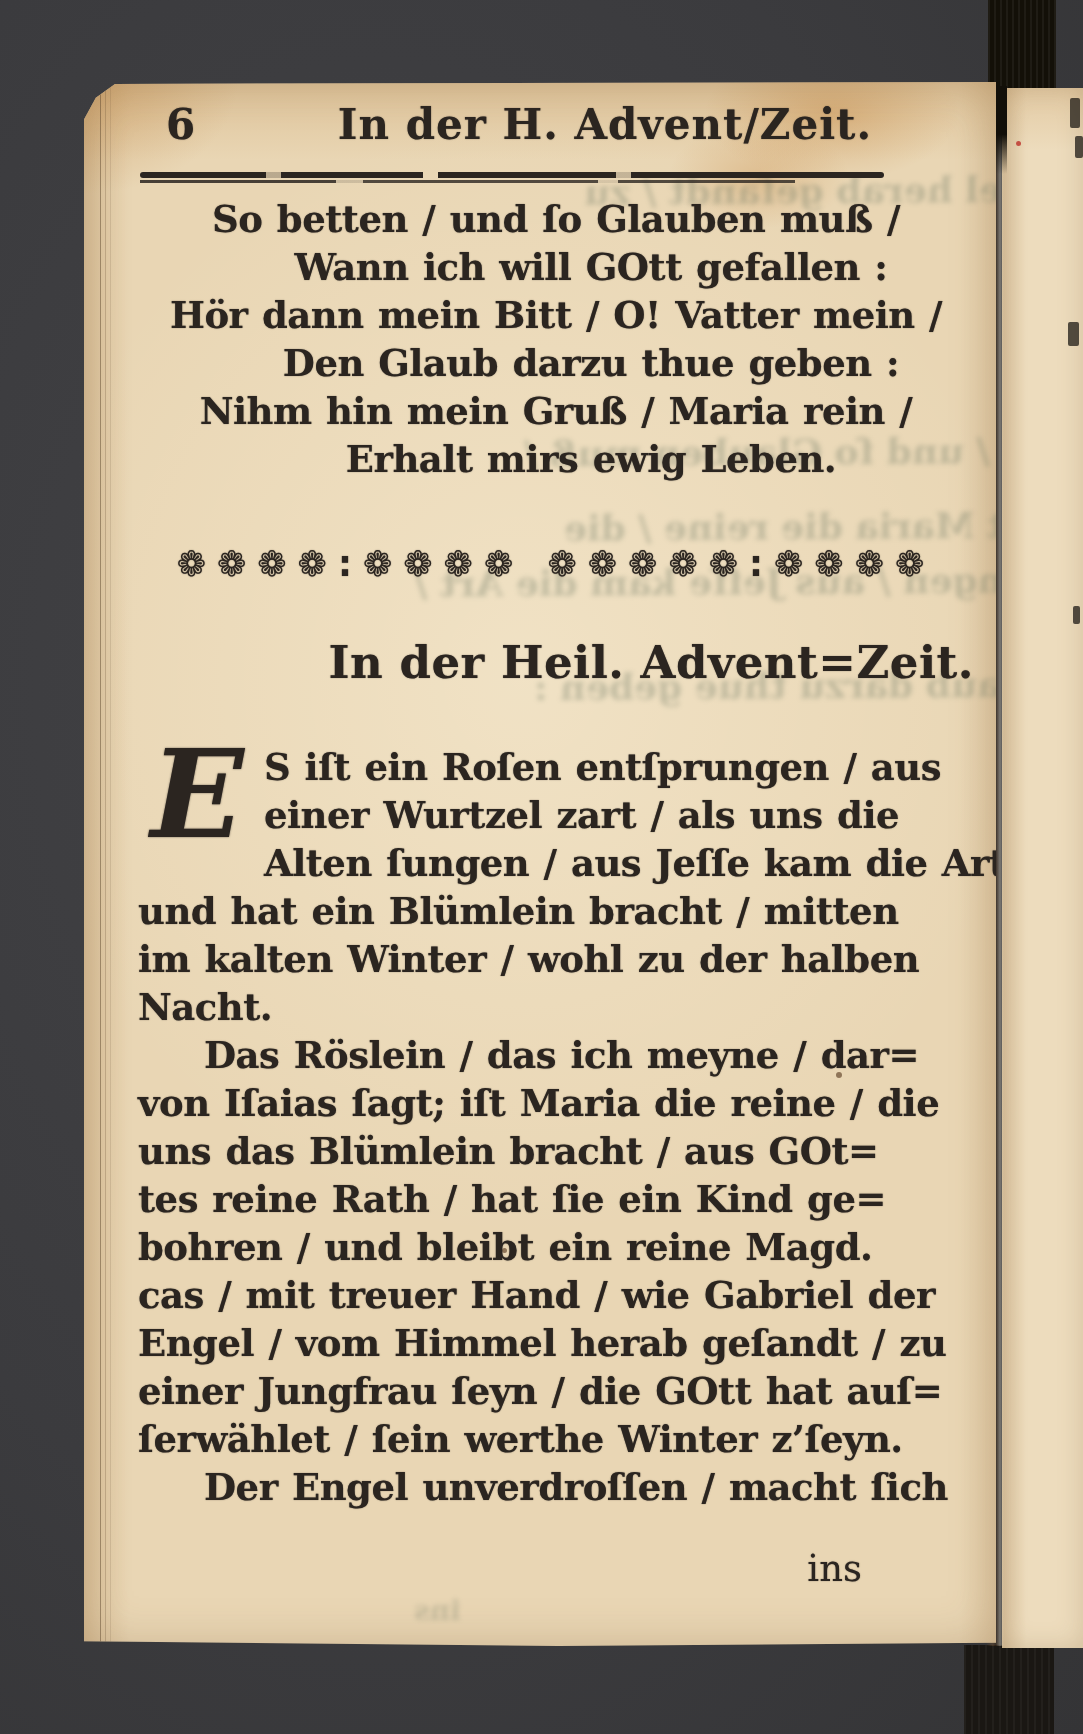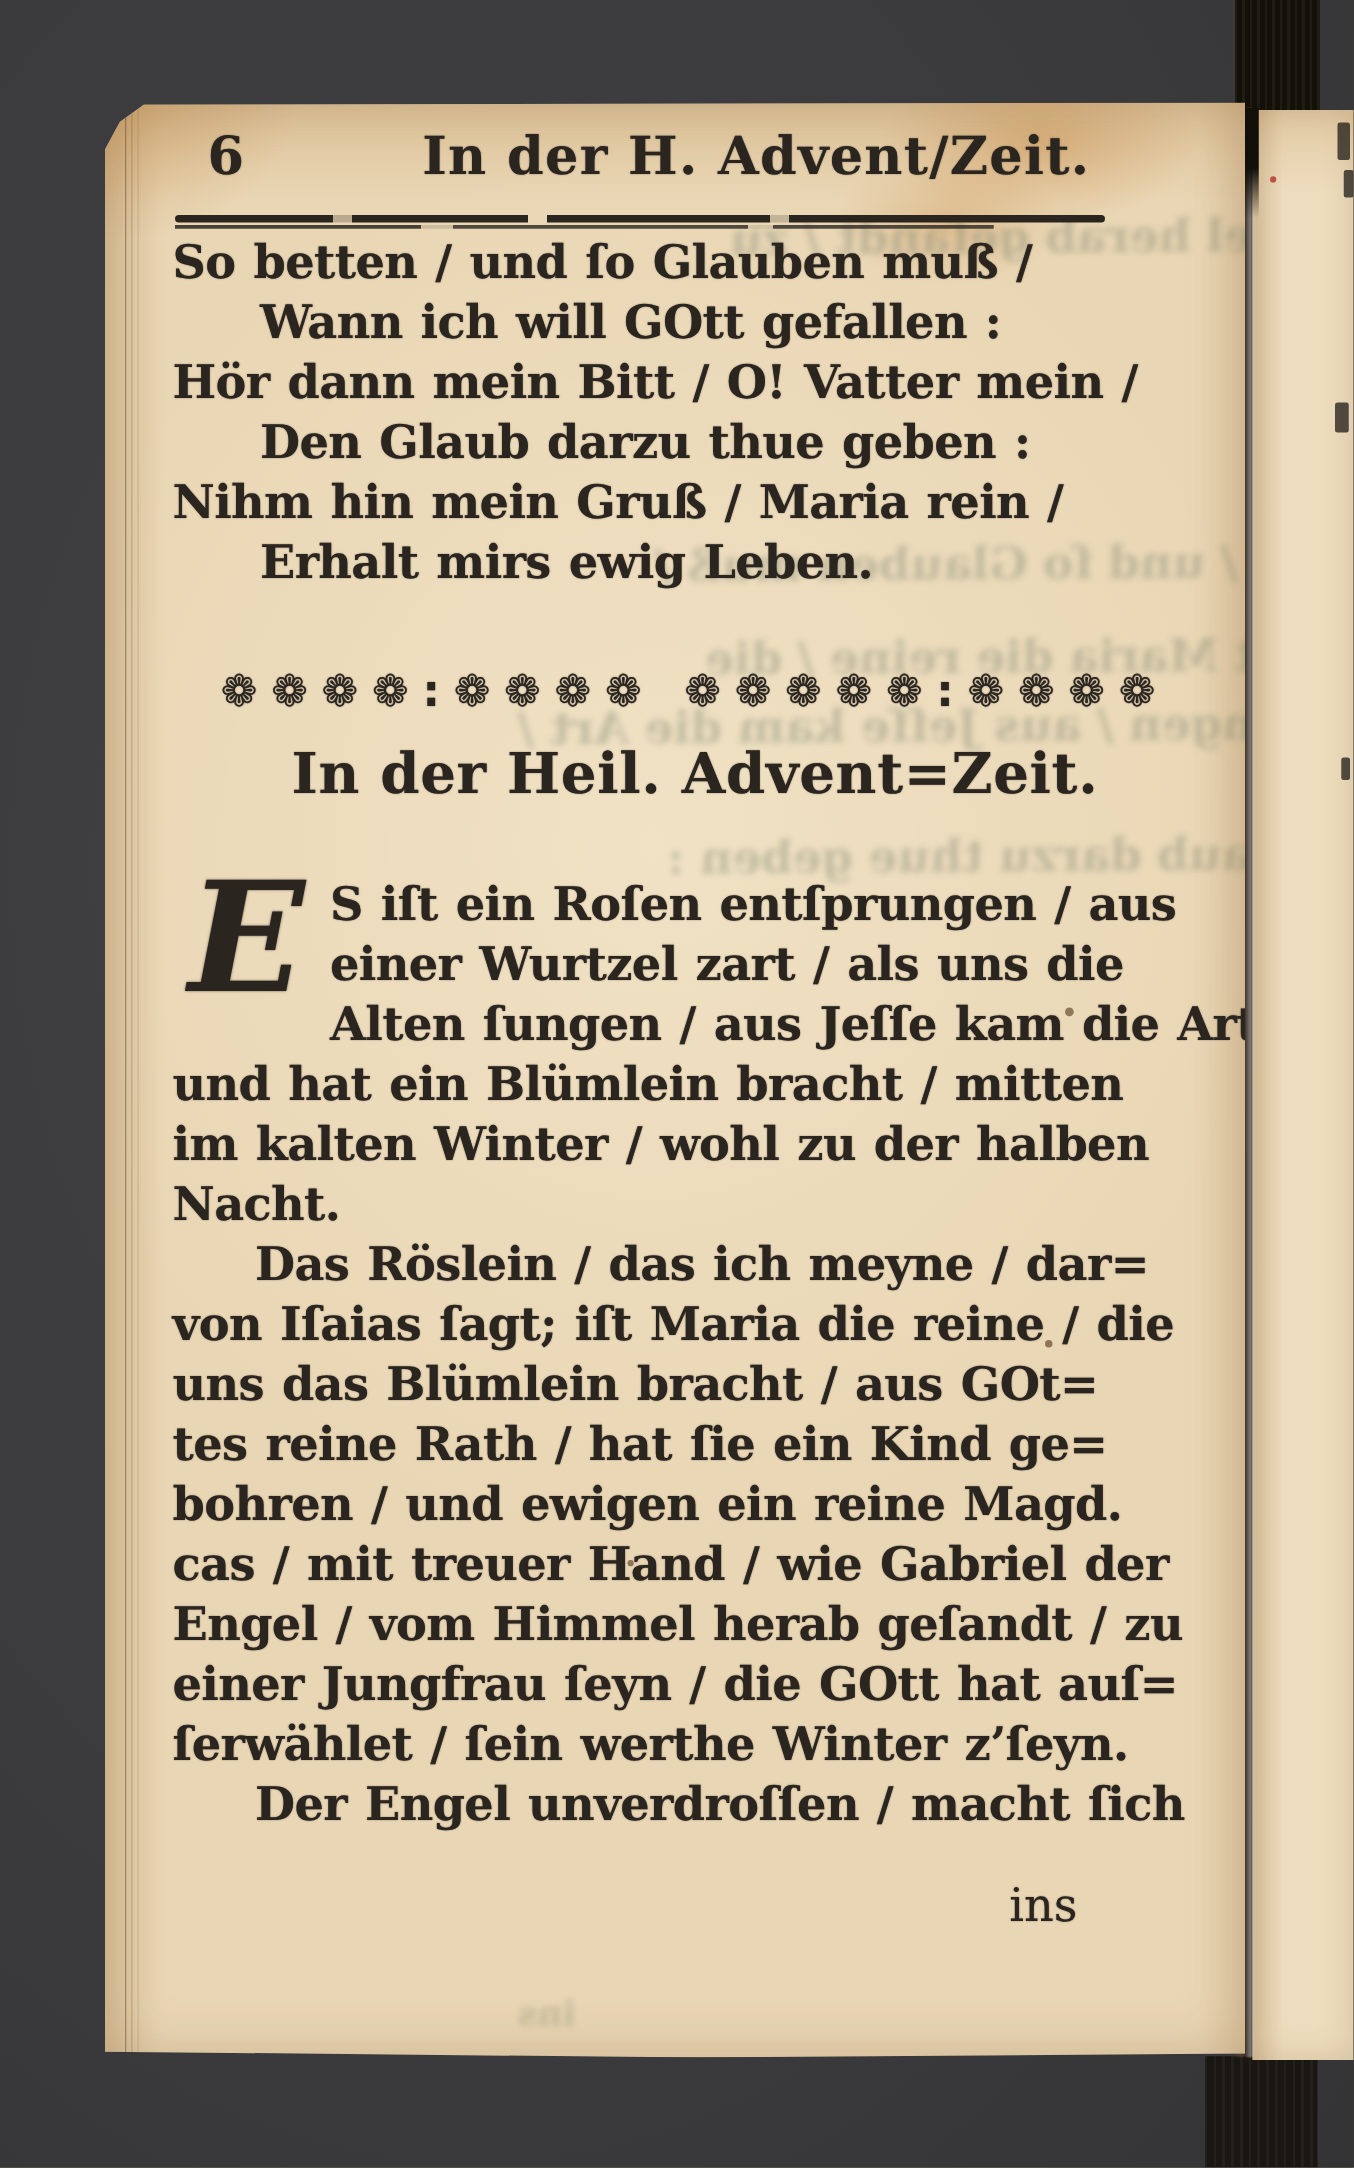--- a/index.html
+++ b/index.html
@@ -64,27 +64,27 @@
   .header-row{display:flex;align-items:baseline;padding:18px 0 0 28px;height:56px;
     font-size:42px;font-weight:700;}
   .pagenum{width:70px;}
   .running-title{flex:1;text-align:center;letter-spacing:1px;}
   .rule{margin:16px 90px 0 2px;height:13px;position:relative;}
   .rule .r-top{height:6px;
     background:linear-gradient(90deg,#2b2520 0 17%, rgba(43,37,32,.25) 17% 19%, #2b2520 19% 38%, rgba(43,37,32,0) 38% 40%, #2b2520 40% 64%, rgba(43,37,32,.2) 64% 66%, #2b2520 66% 100%);
     border-radius:3px;}
   .rule .r-bot{height:3px;margin-top:2px;width:88%;
     background:linear-gradient(90deg, rgba(43,37,32,.85) 0 30%, rgba(43,37,32,.15) 30% 34%, rgba(43,37,32,.8) 34% 70%, rgba(43,37,32,.1) 70% 73%, rgba(43,37,32,.8) 73% 100%);}
-  .verse{font-size:37px;font-weight:700;letter-spacing:-.5px;word-spacing:2px;}
+  .verse{margin-top:10px;font-size:37px;font-weight:700;letter-spacing:-.5px;word-spacing:2px;text-align:center;}
   .line{height:48px;line-height:48px;white-space:nowrap;}
   .vindent{padding-left:70px;}
   .ornaments{margin-top:58px;height:46px;line-height:46px;text-align:center;
     font-size:35px;letter-spacing:11px;white-space:nowrap;
     font-family:"DejaVu Sans","DejaVu Serif",sans-serif;font-weight:700;}
-  .sect-heading{margin-top:14px;height:56px;line-height:56px;text-align:center;
+  .sect-heading{margin-top:48px;height:56px;line-height:56px;text-align:right;
     font-size:45px;font-weight:700;letter-spacing:.5px;}
   .body-text{margin-top:52px;font-size:37px;font-weight:700;letter-spacing:-.5px;word-spacing:2px;}
   .drop-cap{
     float:left;width:126px;height:96px;margin:2px 4px 0 -4px;
     font-size:122px;line-height:98px;font-style:italic;font-weight:700;
     text-align:center;text-shadow:0 0 2px rgba(43,37,32,.7);
   }
   .pindent{padding-left:66px;}
   .catchword-row{margin-top:36px;height:44px;line-height:44px;text-align:right;
     padding-right:112px;font-size:37px;font-weight:400;}
@@ -162,21 +162,21 @@
           <div class="line">Alten ſungen / aus Jeſſe kam die Art /</div>
           <div class="line">und hat ein Blümlein bracht / mitten</div>
           <div class="line">im kalten Winter / wohl zu der halben</div>
           <div class="line">Nacht.</div>
         </div>
         <div>
           <div class="line pindent">Das Röslein / das ich meyne / dar=</div>
           <div class="line">von Iſaias ſagt; iſt Maria die reine / die</div>
           <div class="line">uns das Blümlein bracht / aus GOt=</div>
           <div class="line">tes reine Rath / hat ſie ein Kind ge=</div>
-          <div class="line">bohren / und ewigen ein reine Magd.</div>
+          <div class="line">bohren / und bleibt ein reine Magd.</div>
         </div>
         <div>
           <div class="line">cas / mit treuer Hand / wie Gabriel der</div>
           <div class="line">Engel / vom Himmel herab geſandt / zu</div>
           <div class="line">einer Jungfrau ſeyn / die GOtt hat auſ=</div>
           <div class="line">ſerwählet / ſein werthe Winter z’ſeyn.</div>
         </div>
         <div>
           <div class="line pindent">Der Engel unverdroſſen / macht ſich</div>
         </div>

